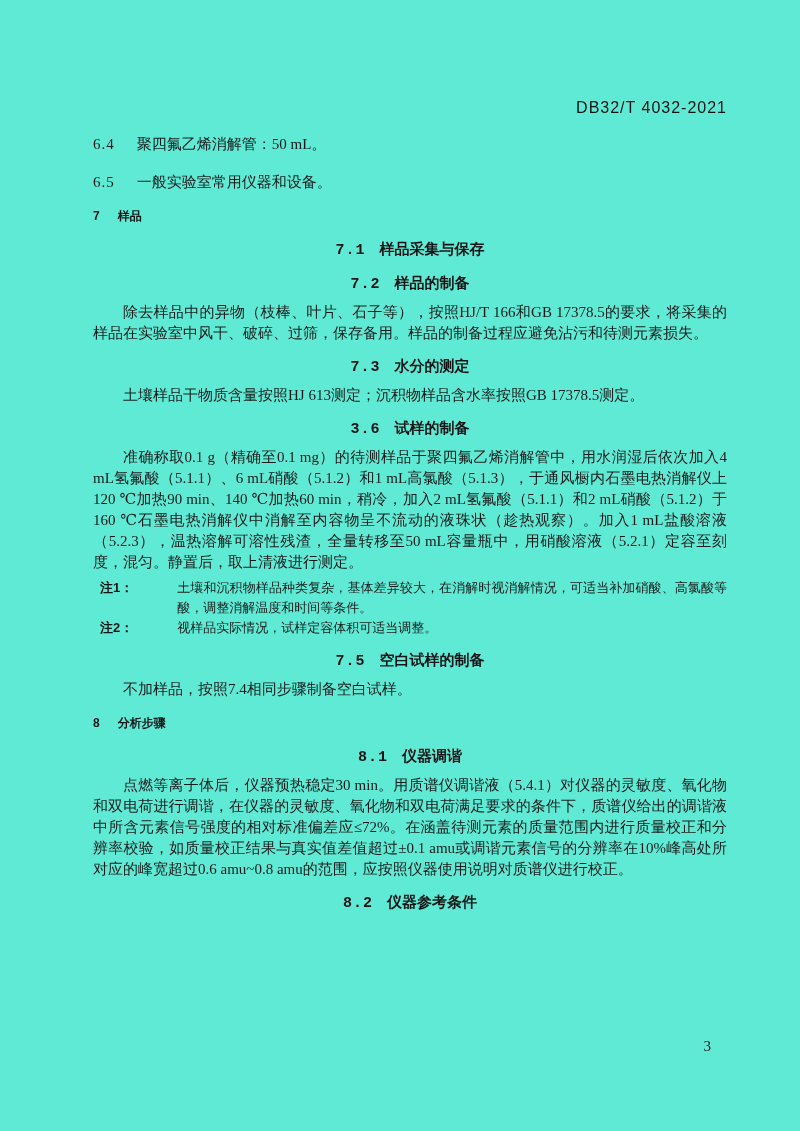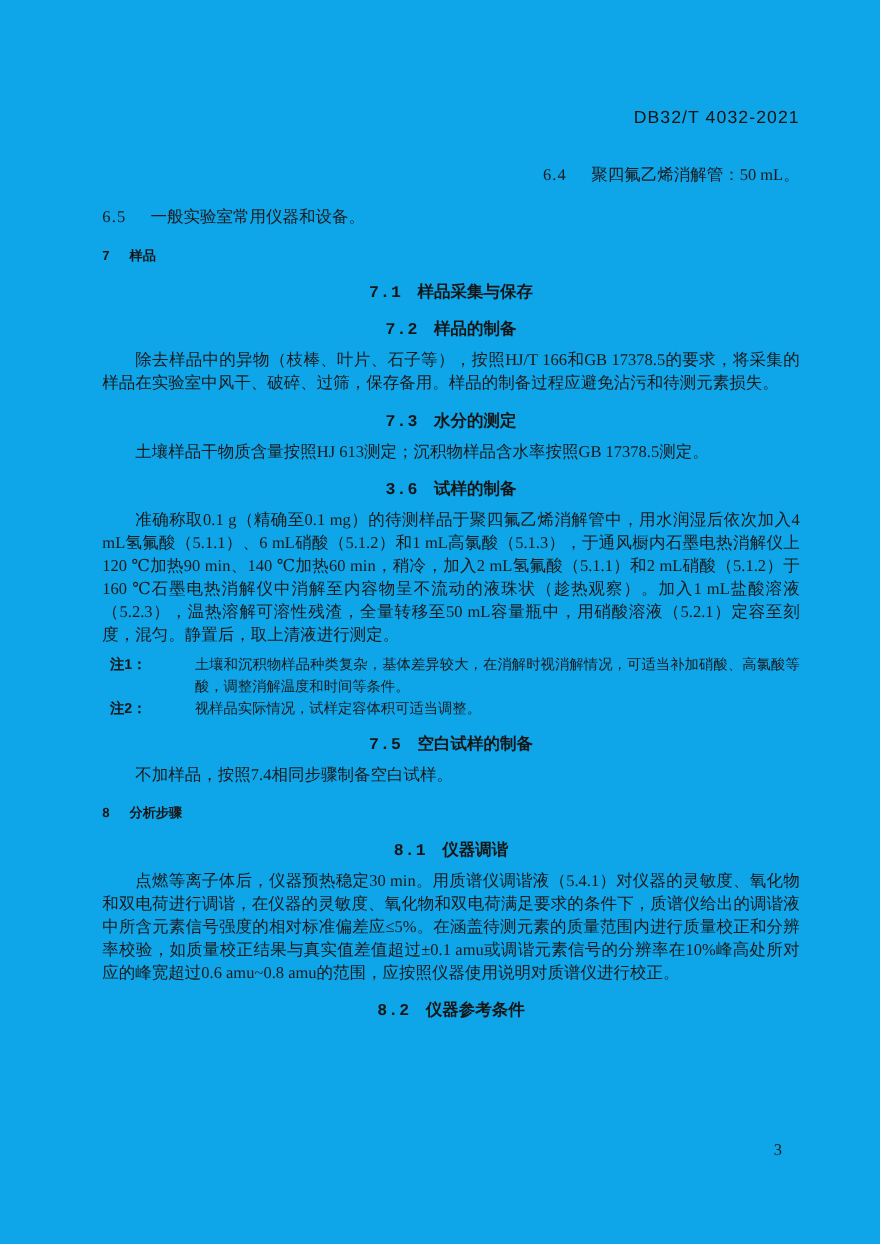--- a/index.html
+++ b/index.html
@@ -1,21 +1,21 @@
 <!DOCTYPE html>
 <html><head>
 <meta charset="utf-8">
 <style>
   html, body { margin: 0; padding: 0; background: #ffffff; }
   .page {
     position: relative;
     width: 800px;
     height: 1131px;
     margin: 0 auto;
-    background: #0ea5e9;
+    background: #5eead4;
     color: #1b1b1b;
     font-family: "Liberation Serif", "DejaVu Serif", serif;
     overflow: hidden;
   }
   .doc-header {
     position: absolute;
     top: 99px;
     right: 73px;
     font-family: "Liberation Sans", "DejaVu Sans", sans-serif;
     font-size: 16px;
@@ -26,21 +26,21 @@
     position: absolute;
     top: 126px;
     left: 93px;
     width: 634px;
   }
   .clause {
     font-size: 15px;
     line-height: 21px;
     margin: 17px 0 0 0;
   }
-  .clause.first { margin-top: 24px; text-align: right; }
+  .clause.first { margin-top: 8px; }
   .clause .cnum { margin-right: 22px; letter-spacing: 1px; }
   .chapter {
     font-family: "Liberation Sans", "DejaVu Sans", sans-serif;
     font-weight: bold;
     font-size: 12px;
     line-height: 21px;
     margin: 13px 0 0 0;
     color: #161616;
   }
   .chapter .num { margin-right: 18px; }
@@ -153,21 +153,21 @@
     </h3>
     <p class="para">不加样品，按照7.4相同步骤制备空白试样。</p>
 
     <h2 class="chapter">
       <span class="num">8</span><span>分析步骤</span>
     </h2>
 
     <h3 class="section">
       <span class="num">8.1</span><span>仪器调谐</span>
     </h3>
-    <p class="para">点燃等离子体后，仪器预热稳定30 min。用质谱仪调谐液（5.4.1）对仪器的灵敏度、氧化物和双电荷进行调谐，在仪器的灵敏度、氧化物和双电荷满足要求的条件下，质谱仪给出的调谐液中所含元素信号强度的相对标准偏差应≤5%。在涵盖待测元素的质量范围内进行质量校正和分辨率校验，如质量校正结果与真实值差值超过±0.1 amu或调谐元素信号的分辨率在10%峰高处所对应的峰宽超过0.6 amu~0.8 amu的范围，应按照仪器使用说明对质谱仪进行校正。</p>
+    <p class="para">点燃等离子体后，仪器预热稳定30 min。用质谱仪调谐液（5.4.1）对仪器的灵敏度、氧化物和双电荷进行调谐，在仪器的灵敏度、氧化物和双电荷满足要求的条件下，质谱仪给出的调谐液中所含元素信号强度的相对标准偏差应≤72%。在涵盖待测元素的质量范围内进行质量校正和分辨率校验，如质量校正结果与真实值差值超过±0.1 amu或调谐元素信号的分辨率在10%峰高处所对应的峰宽超过0.6 amu~0.8 amu的范围，应按照仪器使用说明对质谱仪进行校正。</p>
 
     <h3 class="section">
       <span class="num">8.2</span><span>仪器参考条件</span>
     </h3>
 
 
   </main>
 
   <div class="page-number">3</div>
 

